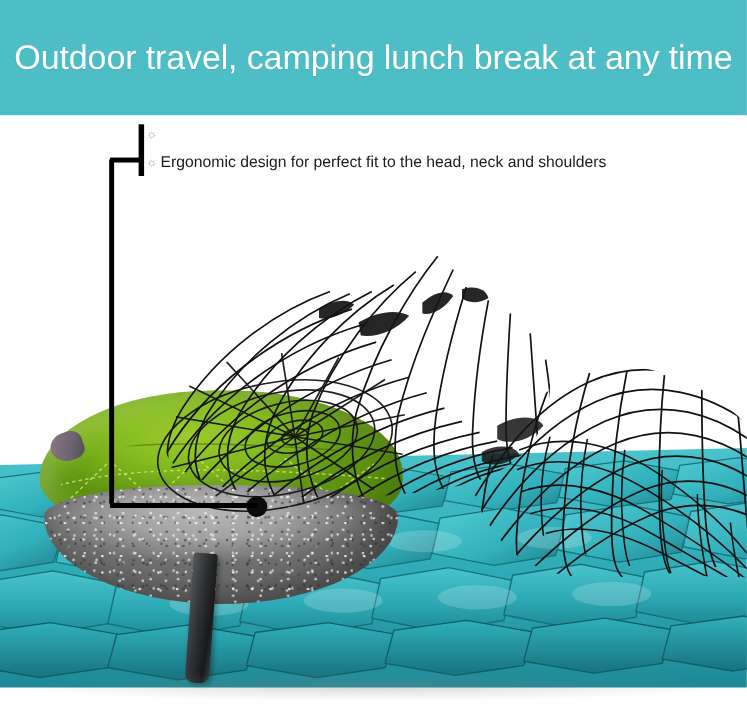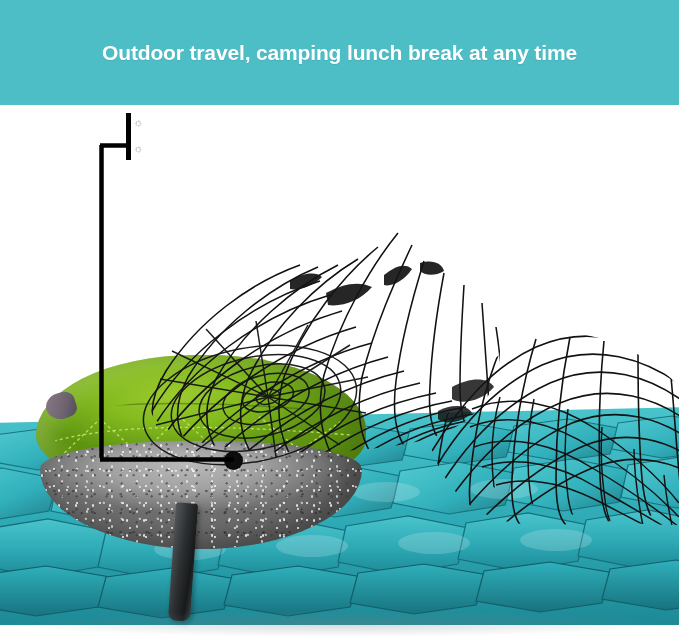--- a/index.html
+++ b/index.html
@@ -18,22 +18,22 @@
 
   
   #header-band {
     position:absolute; left:0; top:0;
     width:679px; height:105px;
     background:#4dbdc6;
     display:flex; align-items:center; justify-content:center;
   }
   #header-title {
     color:#ffffff;
-    font-size:21px;
-    font-weight:bold;
+    font-size:31px;
+    font-weight:normal;
     letter-spacing:-0.15px;
     white-space:nowrap;
     text-shadow:0 1px 1px rgba(0,0,0,.07);
   }
 
   
   #callout-list {
     position:absolute; left:133px; top:113px;
     width:520px;
   }
@@ -404,16 +404,17 @@
 
     <path d="M 100 459.5 L 234 459.5" stroke="#000000" stroke-width="4.5" fill="none"></path>
   </svg>
 
   <div id="callout-list">
     <div class="callout-row">
       <span class="callout-marker">☼</span>
     </div>
     <div class="callout-row">
       <span class="callout-marker">☼</span>
+      <span class="callout-text">Ergonomic design for perfect fit to the head, neck and shoulders</span>
     </div>
   </div>
 
 </div>
 
 </body></html>

